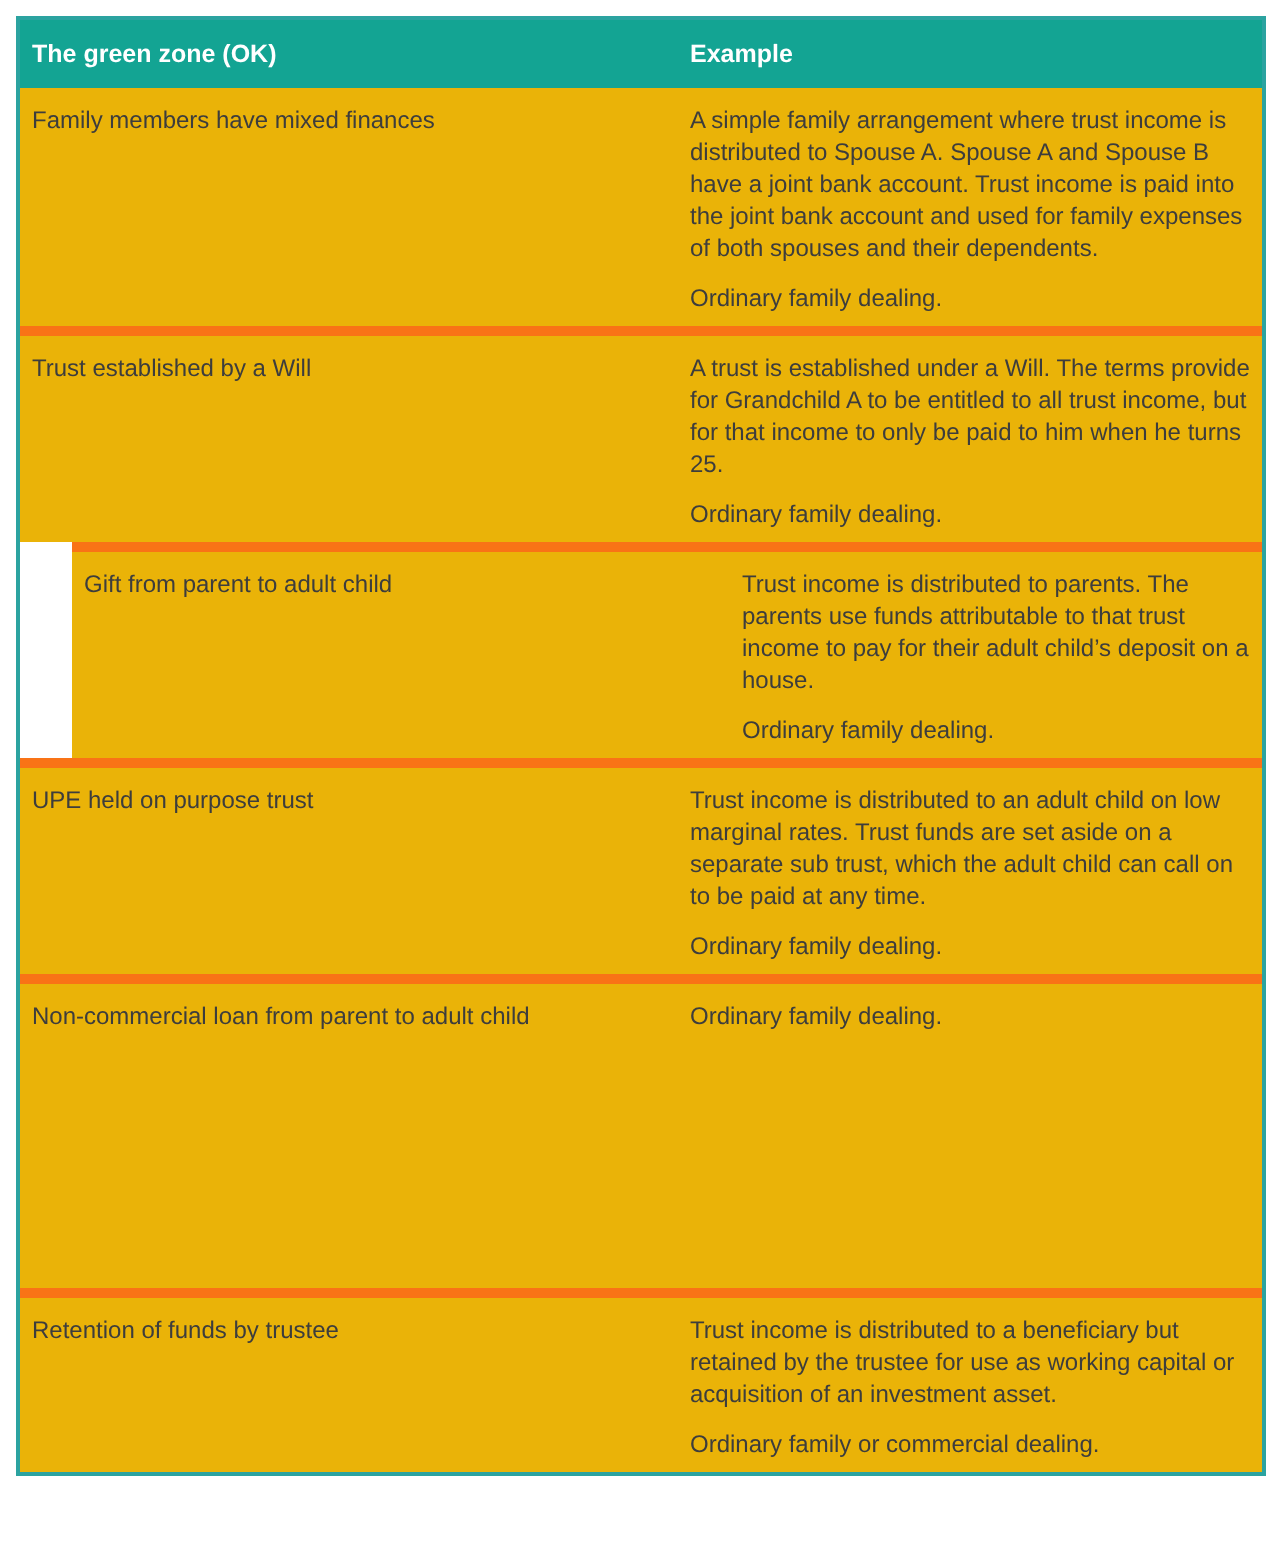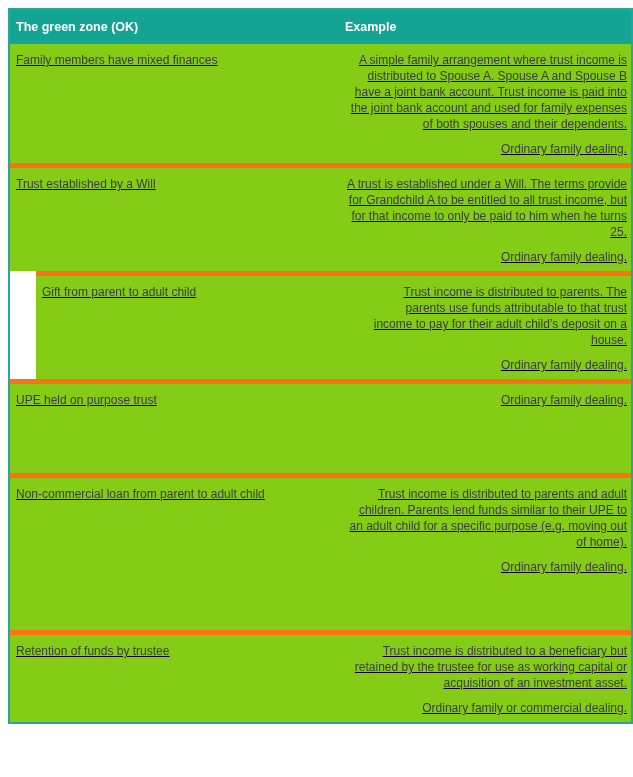--- a/index.html
+++ b/index.html
@@ -36,23 +36,22 @@
     box-sizing: border-box;
     padding: 0 8px 0 6px;
   }
   .gz-header .hcell-right {
     flex: 1;
     box-sizing: border-box;
     padding: 0 4px 0 5px;
   }
   .gz-row {
     display: flex;
-    background: #84cc16;
+    background: #eab308;
     box-sizing: border-box;
-    text-decoration: underline;
   }
   .gz-row + .gz-row {
     border-top: 5px solid #f97316;
   }
   .gz-row:nth-of-type(1) { min-height: 118px; }
   .gz-row:nth-of-type(2) { min-height: 102px; }
   .gz-row:nth-of-type(3) { min-height: 81px; }
   .gz-row:nth-of-type(4) { min-height: 94px; margin-left: 26px; }
   .gz-row:nth-of-type(5) { min-height: 94px; }
   .gz-row:nth-of-type(6) { min-height: 157px; }
@@ -68,21 +67,20 @@
   .cell-right {
     flex: 1;
     box-sizing: border-box;
     padding: 8px 4px 6px 5px;
     font-size: 12px;
     line-height: 16px;
     color: #3D3D3D;
   }
   .cell-right p {
     margin: 0 0 9px 0;
-    text-align: right;
   }
   .cell-right p:last-child {
     margin-bottom: 0;
   }
 </style>
 </head>
 <body>
 
 <div class="page">
   <div class="gz-table">
@@ -112,28 +110,28 @@
       <div class="cell-left">Gift from parent to adult child</div>
       <div class="cell-right">
         <p>Trust income is distributed to parents. The parents use funds attributable to that trust income to pay for their adult child’s deposit on a house.</p>
         <p>Ordinary family dealing.</p>
       </div>
     </div>
 
     <div class="gz-row">
       <div class="cell-left">UPE held on purpose trust</div>
       <div class="cell-right">
+        <p>Trust income is distributed to an adult child on low marginal rates. Trust funds are set aside on a separate sub trust, which the adult child can call on to be paid at any time.</p>
         <p>Ordinary family dealing.</p>
       </div>
     </div>
 
     <div class="gz-row">
       <div class="cell-left">Non-commercial loan from parent to adult child</div>
       <div class="cell-right">
-        <p>Trust income is distributed to parents and adult children. Parents lend funds similar to their UPE to an adult child for a specific purpose (e.g. moving out of home).</p>
         <p>Ordinary family dealing.</p>
       </div>
     </div>
 
     <div class="gz-row">
       <div class="cell-left">Retention of funds by trustee</div>
       <div class="cell-right">
         <p>Trust income is distributed to a beneficiary but retained by the trustee for use as working capital or acquisition of an investment asset.</p>
         <p>Ordinary family or commercial dealing.</p>
       </div>

